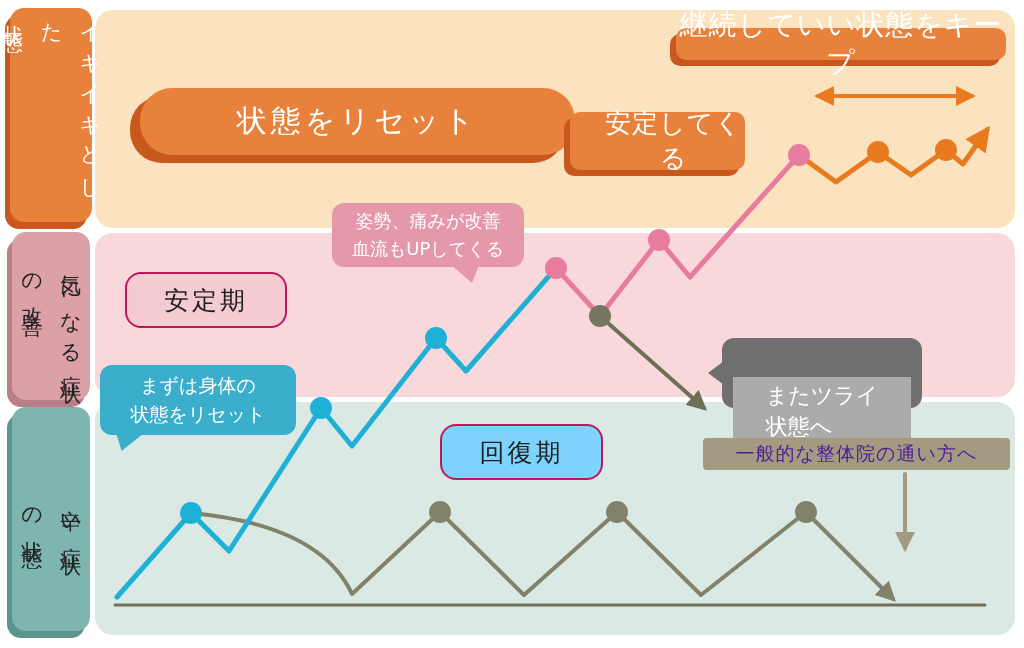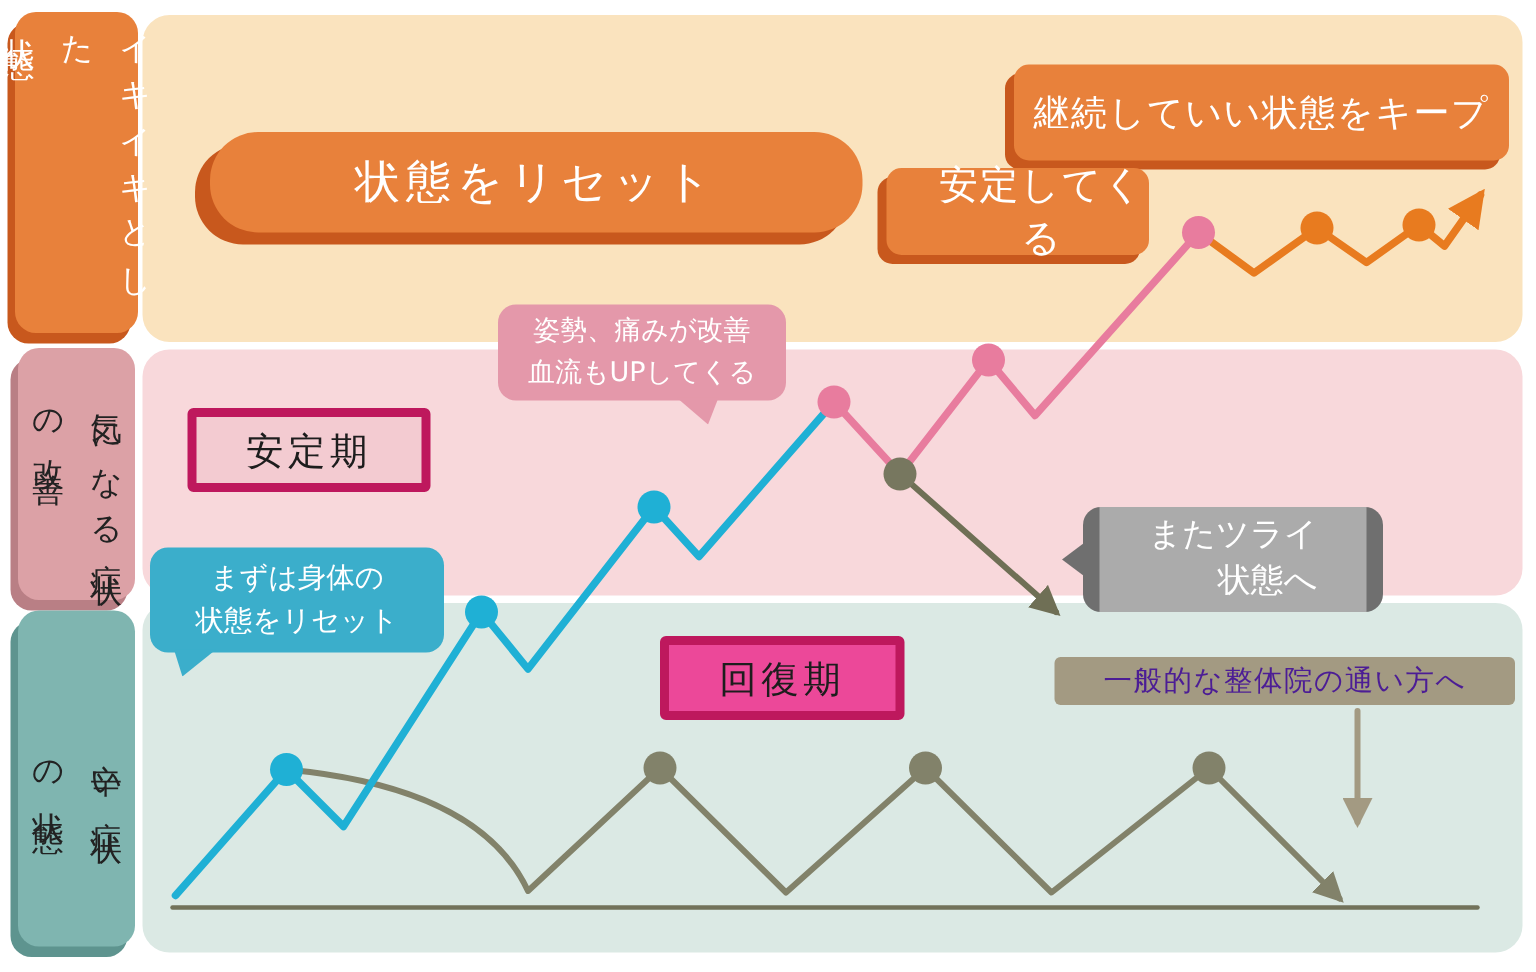--- a/index.html
+++ b/index.html
@@ -22,47 +22,47 @@
             border-radius:14px; font-size:21px; letter-spacing:7px; line-height:1.85; font-weight:500; }
   .vlabel-orange { left:10px; top:8px;   width:82px; height:214px; background:#E8813B; color:#ffffff; box-shadow:-5px 7px 0 #C8581D; }
   .vlabel-pink   { left:12px; top:232px; width:78px; height:168px; background:#DCA1A6; color:#222222; box-shadow:-5px 7px 0 #B97F85; }
   .vlabel-teal   { left:12px; top:407px; width:78px; height:224px; background:#7FB5B0; color:#222222; box-shadow:-5px 7px 0 #5E948F; }
 
   
   .box { position:absolute; display:flex; align-items:center; justify-content:center;
          color:#ffffff; text-align:center; white-space:pre-line; }
   .maintenance { left:140px; top:88px;  width:435px; height:67px; background:#E8813B; border-radius:32px;
                  font-size:30px; letter-spacing:4px; box-shadow:-10px 8px 0 #C8581D; }
-  .keep        { left:676px; top:28px;  width:330px; height:64px; background:#E8813B; border-radius:10px;
-                 font-size:24px; letter-spacing:1px; box-shadow:-6px 6px 0 #C8581D;margin-top:15px; }
-  .stabilizing { left:591px; top:112px; width:175px; height:58px; background:#E8813B; border-radius:10px;
+  .keep        { left:676px; top:28px;  width:330px; height:32px; background:#E8813B; border-radius:10px;
+                 font-size:28px; letter-spacing:1px; box-shadow:-6px 6px 0 #C8581D; }
+  .stabilizing { left:570px; top:112px; width:175px; height:58px; background:#E8813B; border-radius:10px;
                  font-size:26px; letter-spacing:1px; box-shadow:-6px 6px 0 #C8581D;padding-left:32px; }
 
   
   .bubble { position:absolute; display:flex; align-items:center; justify-content:center;
             color:#ffffff; text-align:center; white-space:pre-line; border-radius:12px; }
   .pink-bubble { left:332px; top:203px; width:192px; height:64px; background:#E498AA; font-size:18px; line-height:1.55; }
   .teal-bubble { left:100px; top:365px; width:196px; height:70px; background:#3BAECB; font-size:19px; line-height:1.55; }
   .gray-bubble { left:442px; top:340px; width:175px; height:72px; background:#9B9B9B; font-size:20px; line-height:1.5; }
   .tail { position:absolute; }
   .pink-bubble .tail { bottom:-16px; left:62%; width:28px; height:18px; background:#E498AA; clip-path:polygon(0 0,100% 0,75% 100%); }
   .teal-bubble .tail { bottom:-16px; left:16px; width:28px; height:18px; background:#3BAECB; clip-path:polygon(0 0,100% 0,20% 100%); }
   .gray-bubble .tail { right:-15px; top:34%; width:17px; height:26px; background:#9B9B9B; clip-path:polygon(0 0,100% 50%,0 100%); }
 
   
   .outline-box { position:absolute; display:flex; align-items:center; justify-content:center;
-                 border:6px solid #be185d; color:#1d1d1d; font-size:25px; letter-spacing:3px; border-radius:4px; }
+                 border:2px solid #be185d; color:#1d1d1d; font-size:25px; letter-spacing:3px; border-radius:16px; }
   .stable   { left:125px; top:272px; width:162px; height:56px; background:#F3CBD1; }
-  .recovery { left:440px; top:424px; width:163px; height:56px; background:#ec4899; }
+  .recovery { left:440px; top:424px; width:163px; height:56px; background:#7dd3fc; }
 
   
   .gray-frame { position:absolute; left:722px; top:338px; width:200px; height:70px;
                 background:#6F6F6F; border-radius:12px; padding:0 11px; }
   .gray-frame-inner { width:100%; height:100%; background:#ABABAB; display:flex; align-items:center; justify-content:center;
-                      color:#ffffff; font-size:22px; white-space:pre-line; text-align:right; line-height:1.4; }
+                      color:#ffffff; font-size:22px; white-space:pre-line; text-align:left; line-height:1.4;margin-top:39px; }
   .gray-frame .tail { left:-14px; top:50%; transform:translateY(-50%); width:16px; height:24px;
                       background:#6F6F6F; clip-path:polygon(100% 0,0 50%,100% 100%); }
 
   
   .brown-label { position:absolute; left:703px; top:438px; width:307px; height:32px; background:#A39A82;
                  color:#4c1d95; display:flex; align-items:center; justify-content:center;
                  font-size:19px; border-radius:4px; letter-spacing:1px; }
 </style>
 </head>
 <body>

